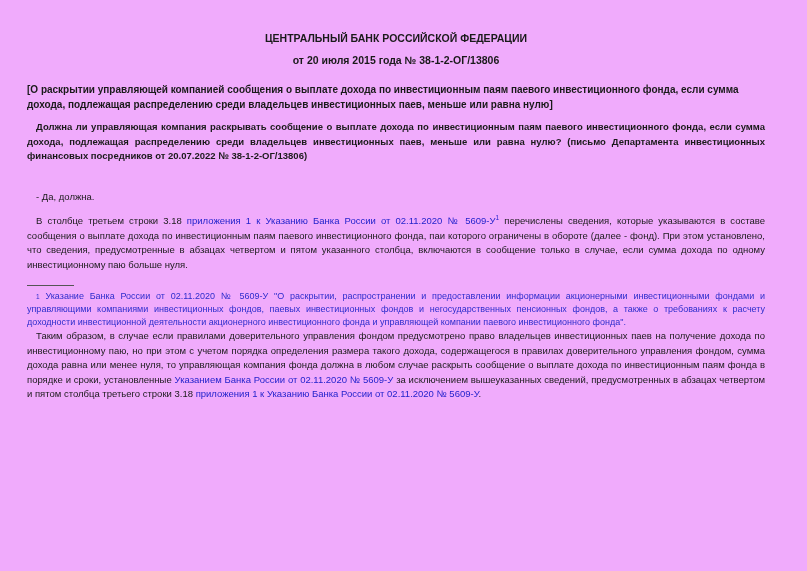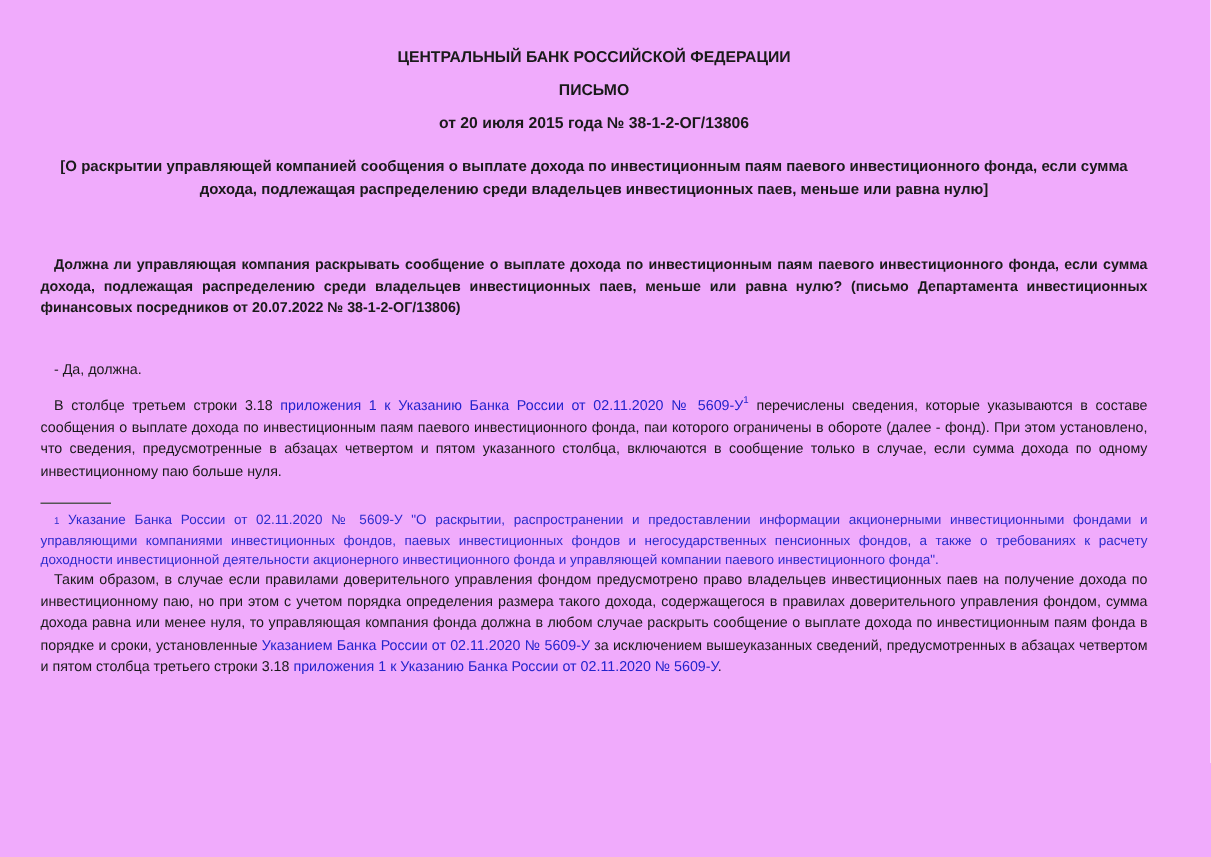--- a/index.html
+++ b/index.html
@@ -19,36 +19,36 @@
     overflow: hidden;
   }
   .hdr {
     text-align: center;
     font-weight: bold;
     font-size: 10.5px;
     line-height: 11px;
     margin: 0 0 11px 0;
   }
   .subject {
-    text-align: center;
+    text-align: left;
     font-weight: bold;
     font-size: 10px;
     line-height: 15px;
     margin: 16px 0 4px 0;
   }
   p.body-par {
     font-size: 9.5px;
     line-height: 14.5px;
     text-align: justify;
     text-indent: 9px;
     margin: 0;
   }
   p.question {
     font-weight: bold;
-    margin-top: 36px;
+    margin-top: 8px;
   }
   p.answer {
     margin-top: 26px;
     text-align: left;
   }
   p.ruling {
     margin-top: 10px;
   }
   p.conclusion {
   }
@@ -83,21 +83,20 @@
     display: inline-block;
     width: 9px;
   }
 </style>
 </head>
 <body>
 
 <div class="page">
 
   <div class="hdr">ЦЕНТРАЛЬНЫЙ БАНК РОССИЙСКОЙ ФЕДЕРАЦИИ</div>
-  <div class="hdr">ПИСЬМО</div>
   <div class="hdr">от 20 июля 2015 года № 38-1-2-ОГ/13806</div>
 
   <div class="subject">[О раскрытии управляющей компанией сообщения о выплате дохода по инвестиционным паям паевого инвестиционного фонда, если сумма дохода, подлежащая распределению среди владельцев инвестиционных паев, меньше или равна нулю]</div>
 
   <p class="body-par question"><span>Должна ли управляющая компания раскрывать сообщение о выплате дохода по инвестиционным паям паевого инвестиционного фонда, если сумма дохода, подлежащая распределению среди владельцев инвестиционных паев, меньше или равна нулю? (письмо Департамента инвестиционных финансовых посредников от 20.07.2022 № 38-1-2-ОГ/13806)</span></p>
 
   <p class="body-par answer"><span>- Да, должна.</span></p>
 
   <p class="body-par ruling"><span>В столбце третьем строки 3.18 </span><a class="doc-link">приложения 1 к Указанию Банка России от 02.11.2020 № 5609-У</a><sup class="fn-ref">1</sup><span> перечислены сведения, которые указываются в составе сообщения о выплате дохода по инвестиционным паям паевого инвестиционного фонда, паи которого ограничены в обороте (далее - фонд). При этом установлено, что сведения, предусмотренные в абзацах четвертом и пятом указанного столбца, включаются в сообщение только в случае, если сумма дохода по одному инвестиционному паю больше нуля.</span></p>
 

